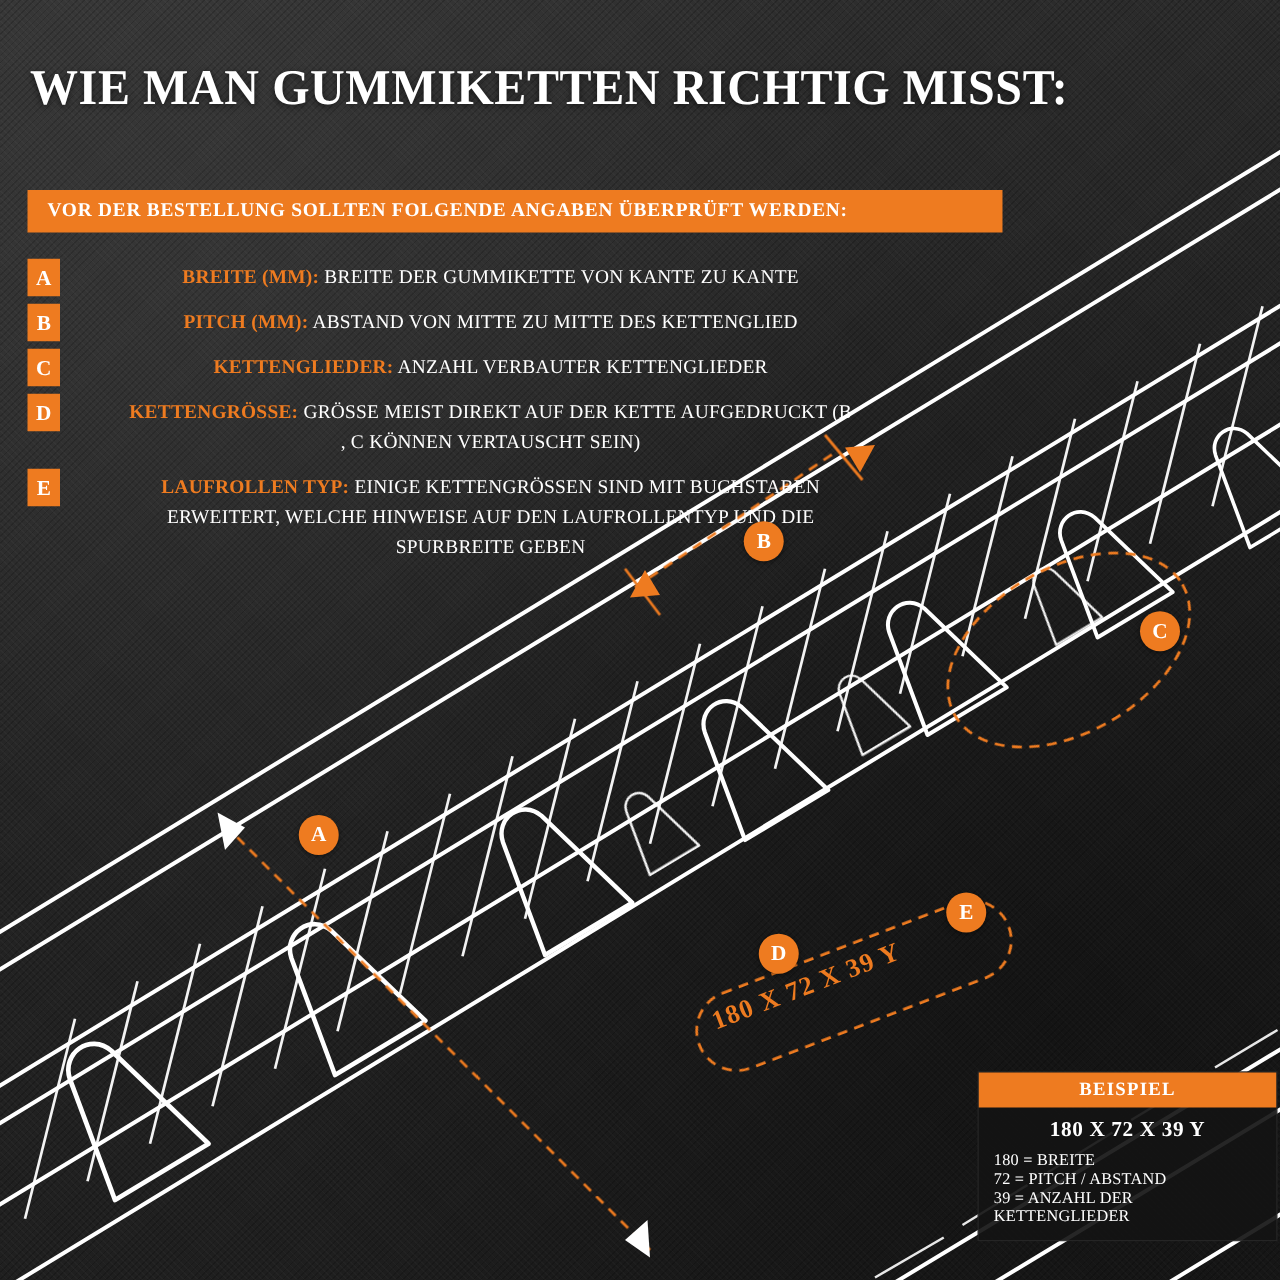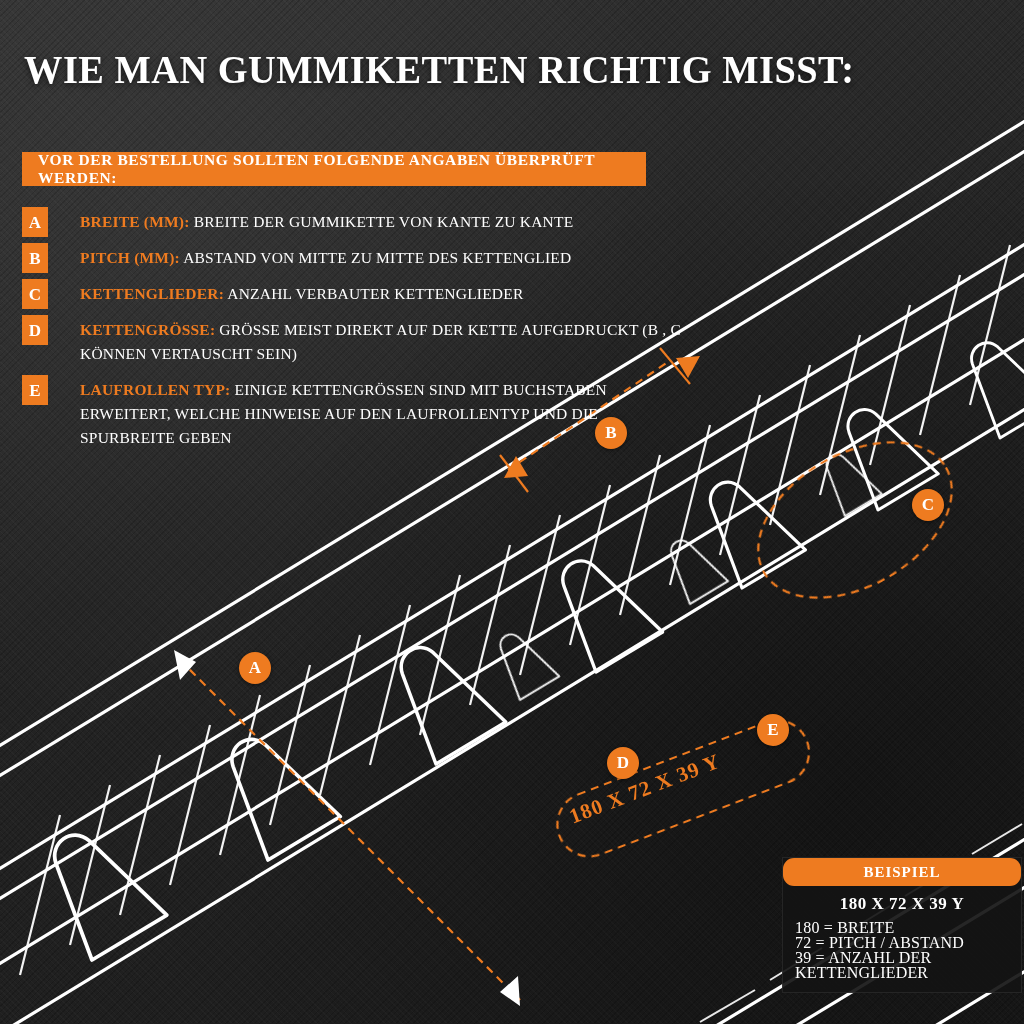--- a/index.html
+++ b/index.html
@@ -49,25 +49,26 @@
     transform: scaleX(0.96);
     transform-origin: left center;
     text-shadow: 0 2px 6px rgba(0,0,0,0.6);
   }
 
   
   #subtitle-bar {
     position: absolute;
     left: 22px;
     top: 152px;
-    width: 624px;
+    width: 780px;
     height: 34px;
     background: #ee7b20;
     display: flex;
     align-items: center;
+    text-align: right;
   }
   #subtitle-bar .txt {
     margin-left: 16px;
     font-size: 15.5px;
     font-weight: bold;
     letter-spacing: 0.6px;
     color: #ffffff;
     text-transform: uppercase;
   }
 
@@ -91,27 +92,28 @@
     background: #ee7b20;
     color: #ffffff;
     font-size: 17px;
     font-weight: bold;
     display: flex;
     align-items: center;
     justify-content: center;
     line-height: 1;
   }
   .legend-text {
-    margin-left: 58px;
+    margin-left: 81px;
     font-size: 15.5px;
     line-height: 24px;
     color: #ffffff;
     text-transform: uppercase;
     letter-spacing: 0.2px;
     padding-top: 3px;
+    text-align: center;
   }
   .legend-text .k {
     color: #ee7b20;
     font-weight: bold;
   }
   .legend-text .v {
     color: #ffffff;
   }
 
   
@@ -162,35 +164,34 @@
     background: #ee7b20;
     height: 28px;
     display: flex;
     align-items: center;
     justify-content: center;
     font-size: 15px;
     font-weight: bold;
     letter-spacing: 1px;
     color: #ffffff;
     text-transform: uppercase;
-    border-radius: 11px;
   }
   #example-code {
     text-align: center;
     font-size: 17px;
     font-weight: bold;
     color: #ffffff;
     padding: 8px 0 6px 0;
     letter-spacing: 0.5px;
   }
   #example-lines {
     padding: 0 12px 12px 12px;
   }
   #example-lines div {
-    font-size: 16px;
+    font-size: 13px;
     line-height: 15px;
     color: #ffffff;
     text-transform: uppercase;
     letter-spacing: 0.2px;
   }
 </style>
 </head>
 <body>
 
 <div id="stage">

